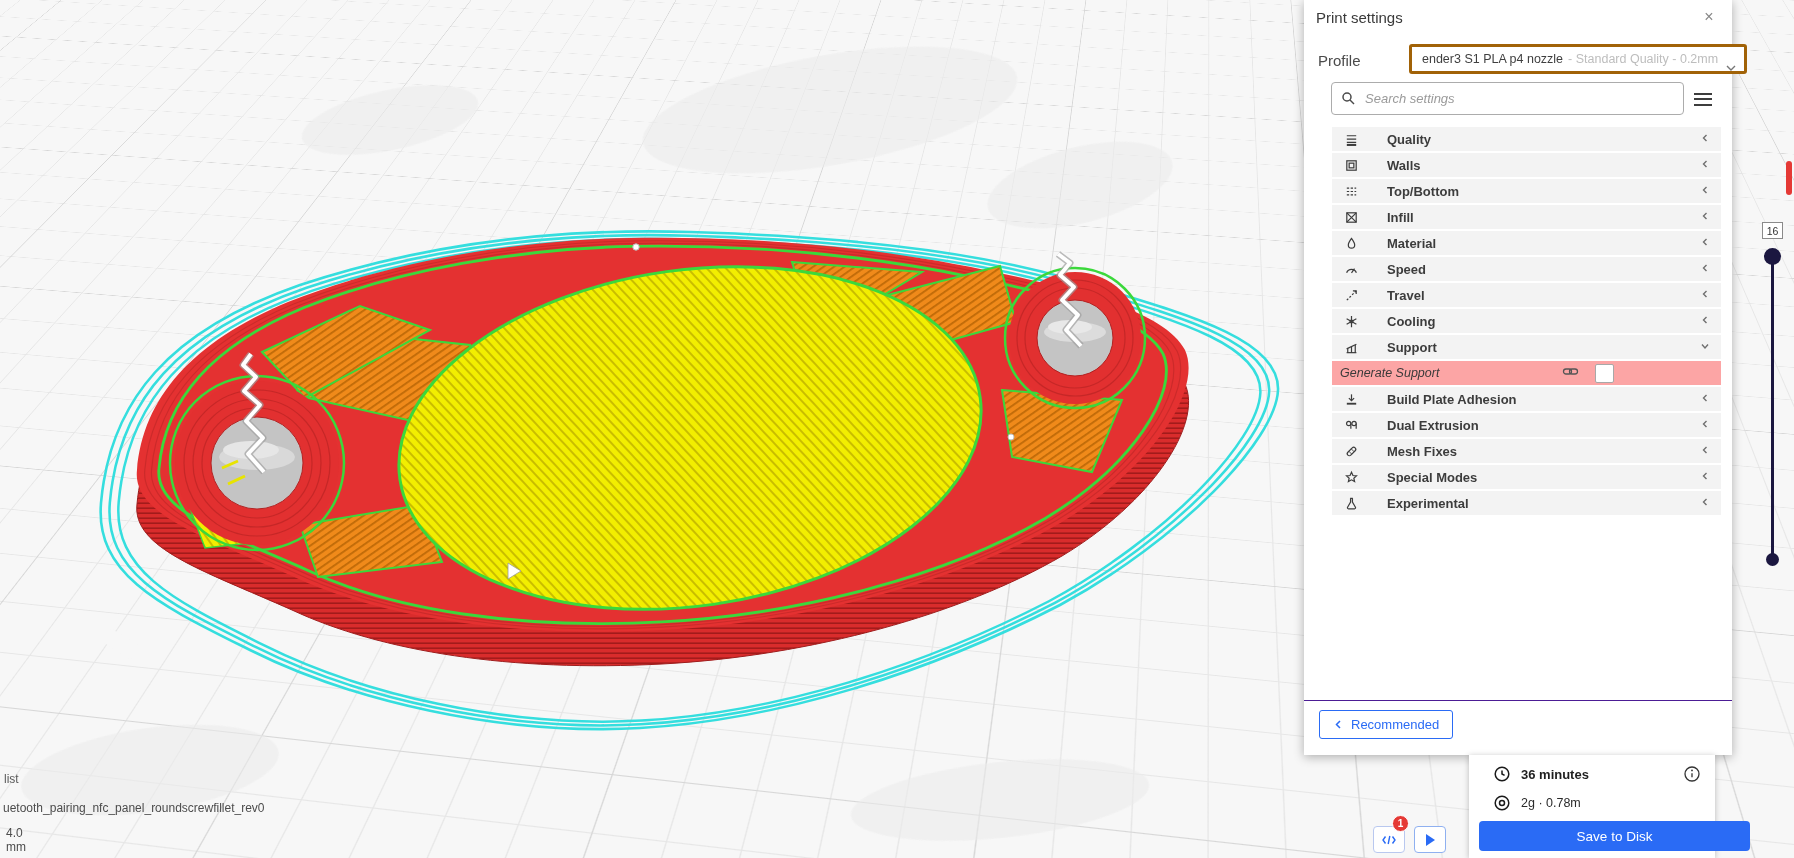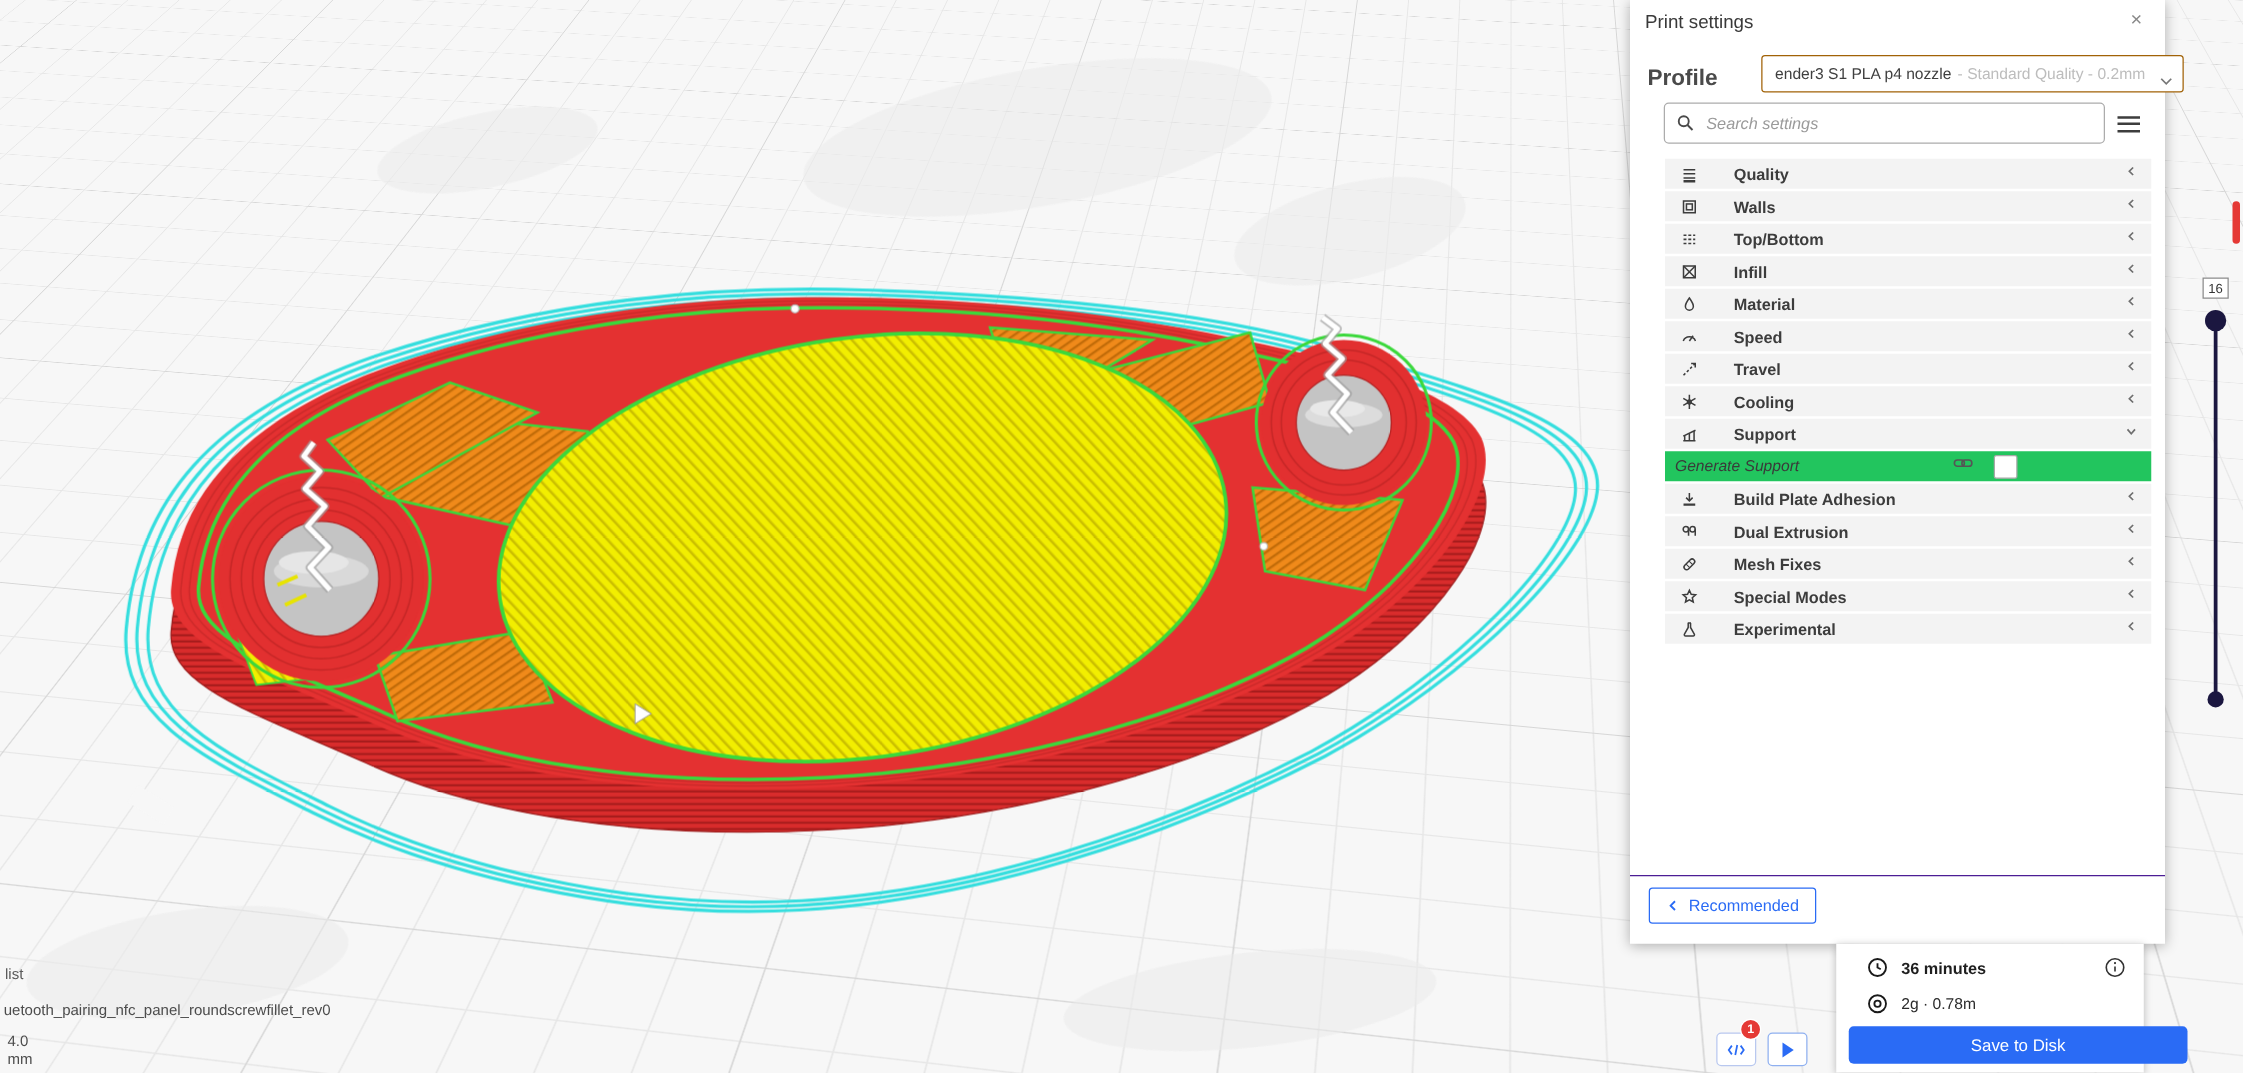--- a/index.html
+++ b/index.html
@@ -45,22 +45,22 @@
   .badge { position:absolute; left:1392px; top:815px; width:17px; height:17px; border-radius:50%;
     background:#e53935; color:#fff; font-size:10px; font-weight:700; display:flex; align-items:center; justify-content:center;
     border:1.5px solid #fff; }
 
   
   .panel { position:absolute; left:1304px; top:0; width:428px; height:755px; background:#fff;
     box-shadow:0 2px 10px rgba(0,0,0,.30); }
   .panel-title { position:absolute; left:12px; top:9px; font-size:15px; color:#3a3a3a; font-weight:500; }
   .close-btn { position:absolute; right:12px; top:6px; width:22px; height:22px; background:none; border:none;
     font-size:16px; color:#888; cursor:pointer; }
-  .profile-label { position:absolute; left:14px; top:52px; font-size:18px; color:#4a4a4a;font-weight:bold; }
-  .dd { position:absolute; left:105px; top:44px; width:338px; height:30px; border:1px solid #a16207; border-radius:3px;
+  .profile-label { position:absolute; left:14px; top:52px; font-size:15px; color:#4a4a4a; }
+  .dd { position:absolute; left:105px; top:44px; width:338px; height:30px; border:3px solid #a16207; border-radius:3px;
     background:#fff; display:flex; align-items:center; padding:0 24px 0 10px; overflow:hidden; white-space:nowrap; }
   .dd .val { font-size:12.5px; color:#3f3f3f; }
   .dd .sfx { font-size:12.5px; color:#bdbdbd; margin-left:5px; }
   .dd .ddchev { position:absolute; right:8px; top:11px; }
   .dd svg { stroke:#777; fill:none; stroke-width:1.4; }
 
   .search-box { position:absolute; left:27px; top:82px; width:353px; height:33px; border:1px solid #acacac;
     border-radius:4px; background:#fff; display:flex; align-items:center; padding:0 8px; }
   .search-box svg { stroke:#4a4a4a; fill:none; stroke-width:1.5; width:17px; height:17px; flex:none; }
   .search-box input { border:none; outline:none; flex:1; margin-left:8px; font-size:13px; color:#333;
@@ -68,21 +68,21 @@
   .search-box input::placeholder { font-style:italic; color:#9a9a9a; }
   .menu-btn { position:absolute; left:390px; top:89px; width:22px; height:20px; background:none; border:none; cursor:pointer; }
   .menu-btn div { width:18px; height:2px; background:#3d3d3d; margin:3.5px 0; }
 
   .cats { position:absolute; left:28px; top:127px; width:389px; }
   .cat { display:flex; align-items:center; height:24px; background:#f3f3f3; margin-bottom:2px; padding:0 10px 0 12px; }
   .cat .ci { width:16px; height:16px; flex:none; display:flex; align-items:center; }
   .cat .ci svg { stroke:#3d3d3d; fill:none; stroke-width:1.3; width:15px; height:15px; }
   .cat .cl { font-size:13px; font-weight:600; color:#3c3c3c; margin-left:27px; flex:1; }
   .cat .cv svg { stroke:#6f6f6f; fill:none; stroke-width:1.4; width:12px; height:12px; }
-  .cat.setting { background:#22c55e; padding-left:8px; }
+  .cat.setting { background:#fca5a5; padding-left:8px; }
   .cat.setting .cl { font-style:italic; font-weight:400; font-size:12.5px; color:#3a3a3a; flex:none; width:222px; margin-left:0; }
   .cat.setting .link svg { stroke:#555; fill:none; stroke-width:1.3; width:17px; height:17px; }
   .cat.setting .checkbox { width:19px; height:19px; border:1px solid #a8a8a8; border-radius:2px; background:#fff; margin-left:16px; }
 
   .panel-footer { position:absolute; left:0; right:0; top:700px; height:55px; border-top:1px solid #4c1d95; }
   .rec-btn { position:absolute; left:15px; top:9px; height:29px; padding:0 13px; background:#fff;
     border:1px solid #2a6bf5; border-radius:3px; color:#2a6bf5; font-size:13px; font-family:"Liberation Sans", sans-serif;
     display:flex; align-items:center; cursor:pointer; }
   .rec-btn svg { stroke:#2a6bf5; fill:none; stroke-width:1.5; width:11px; height:11px; margin-right:7px; }
 

